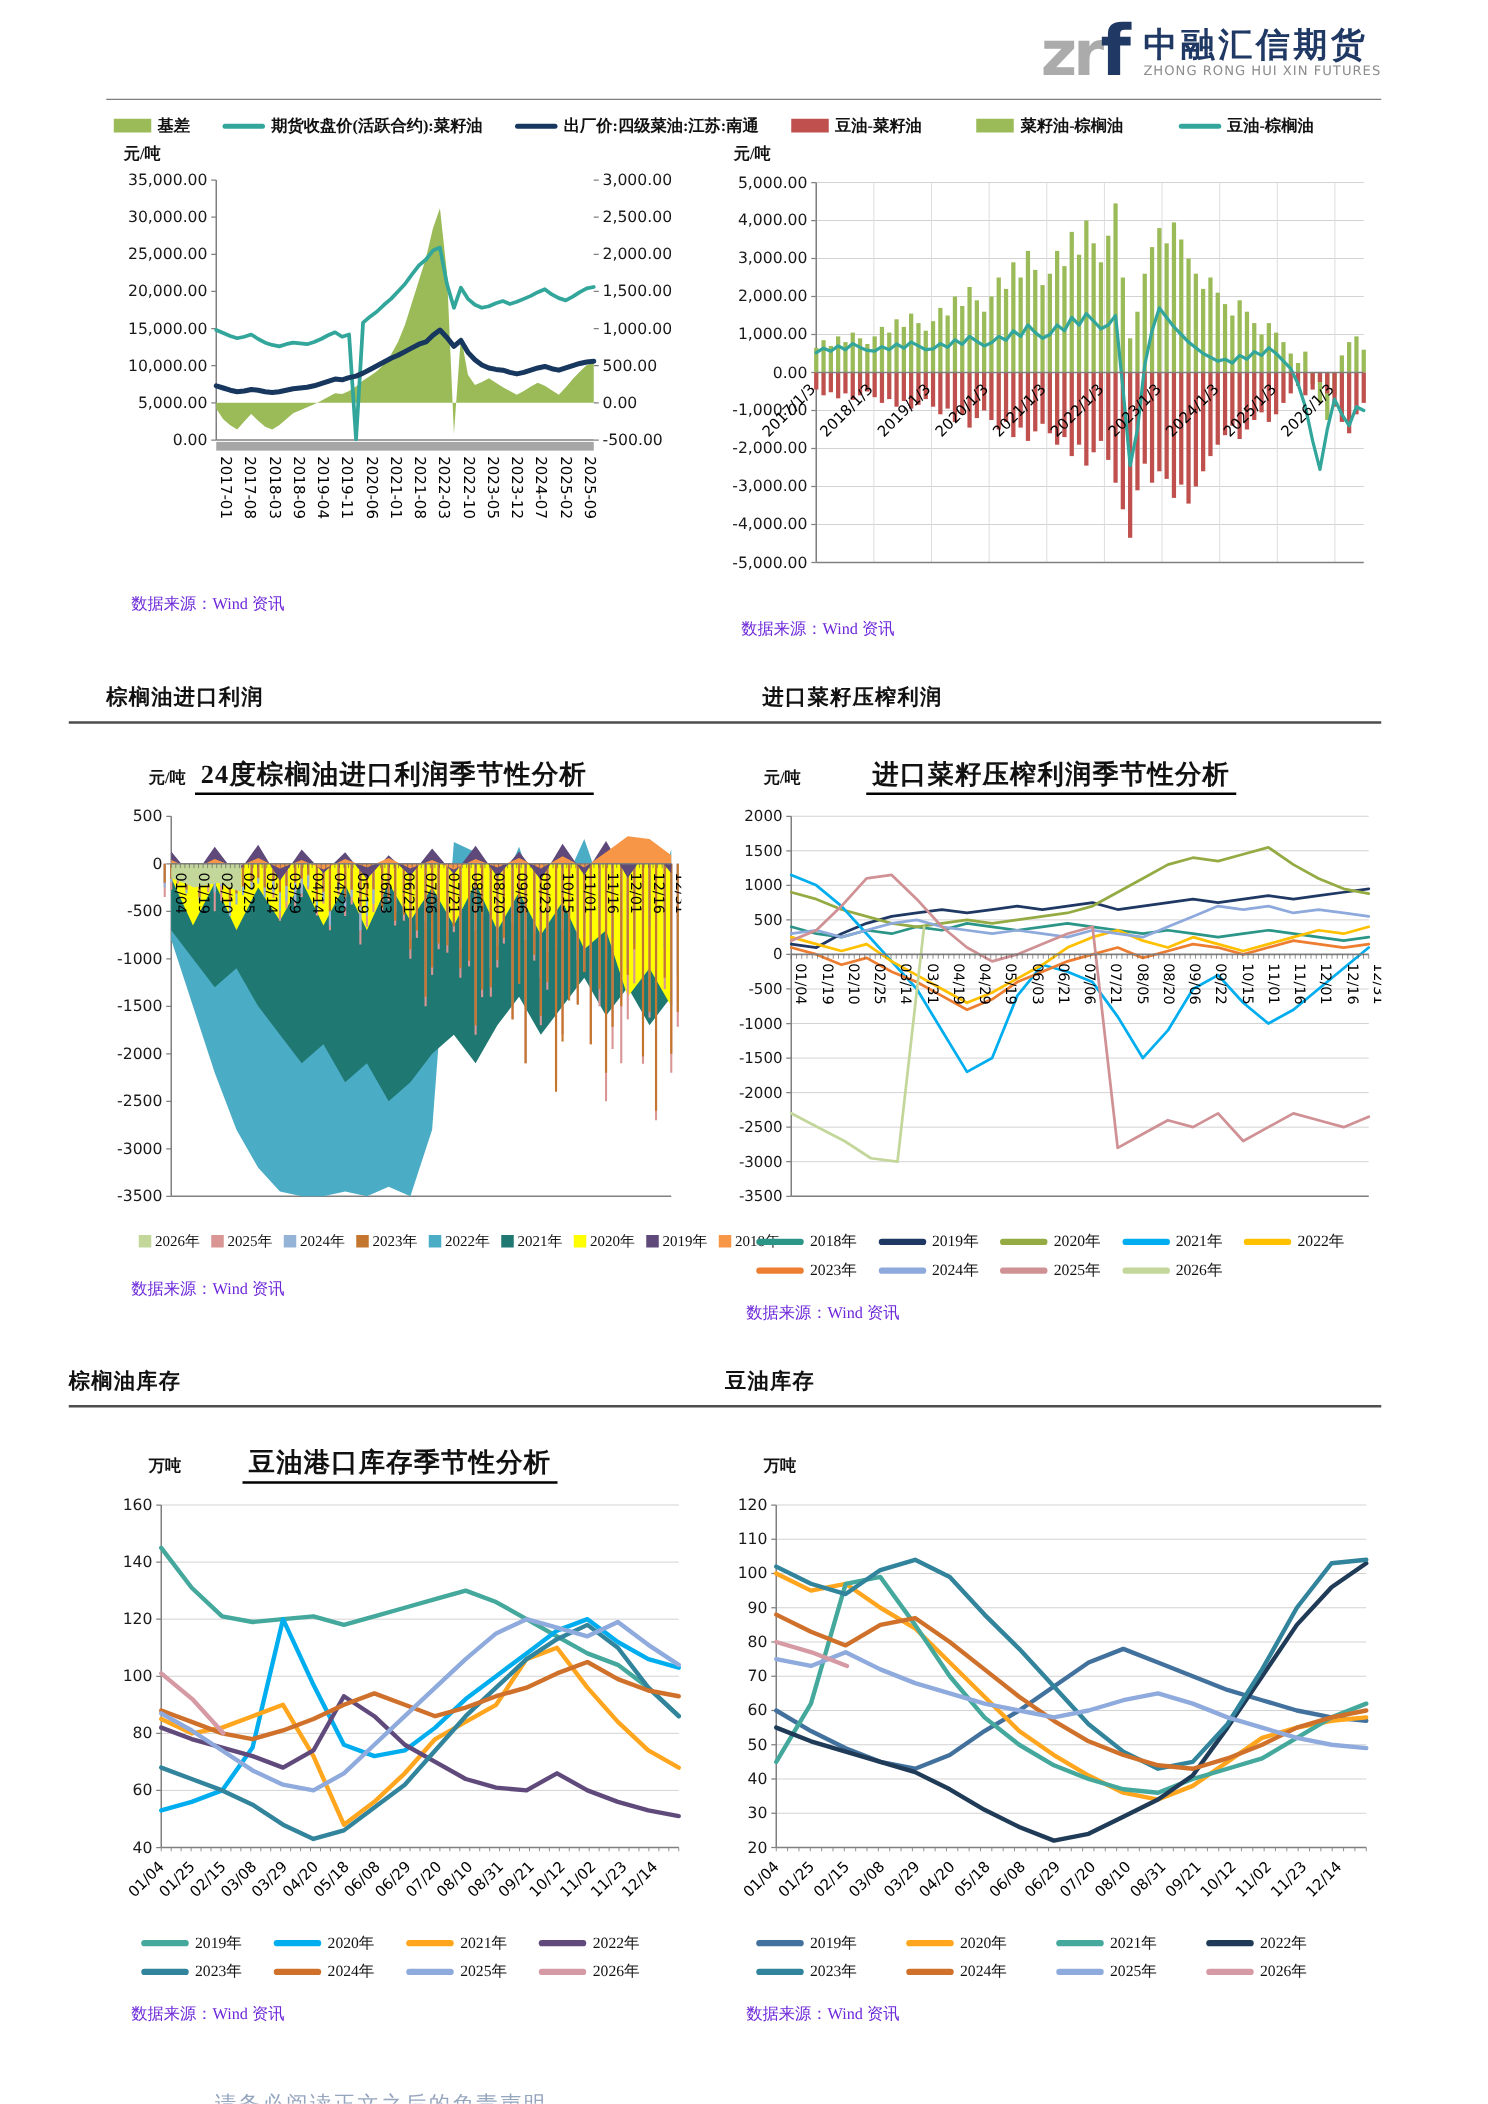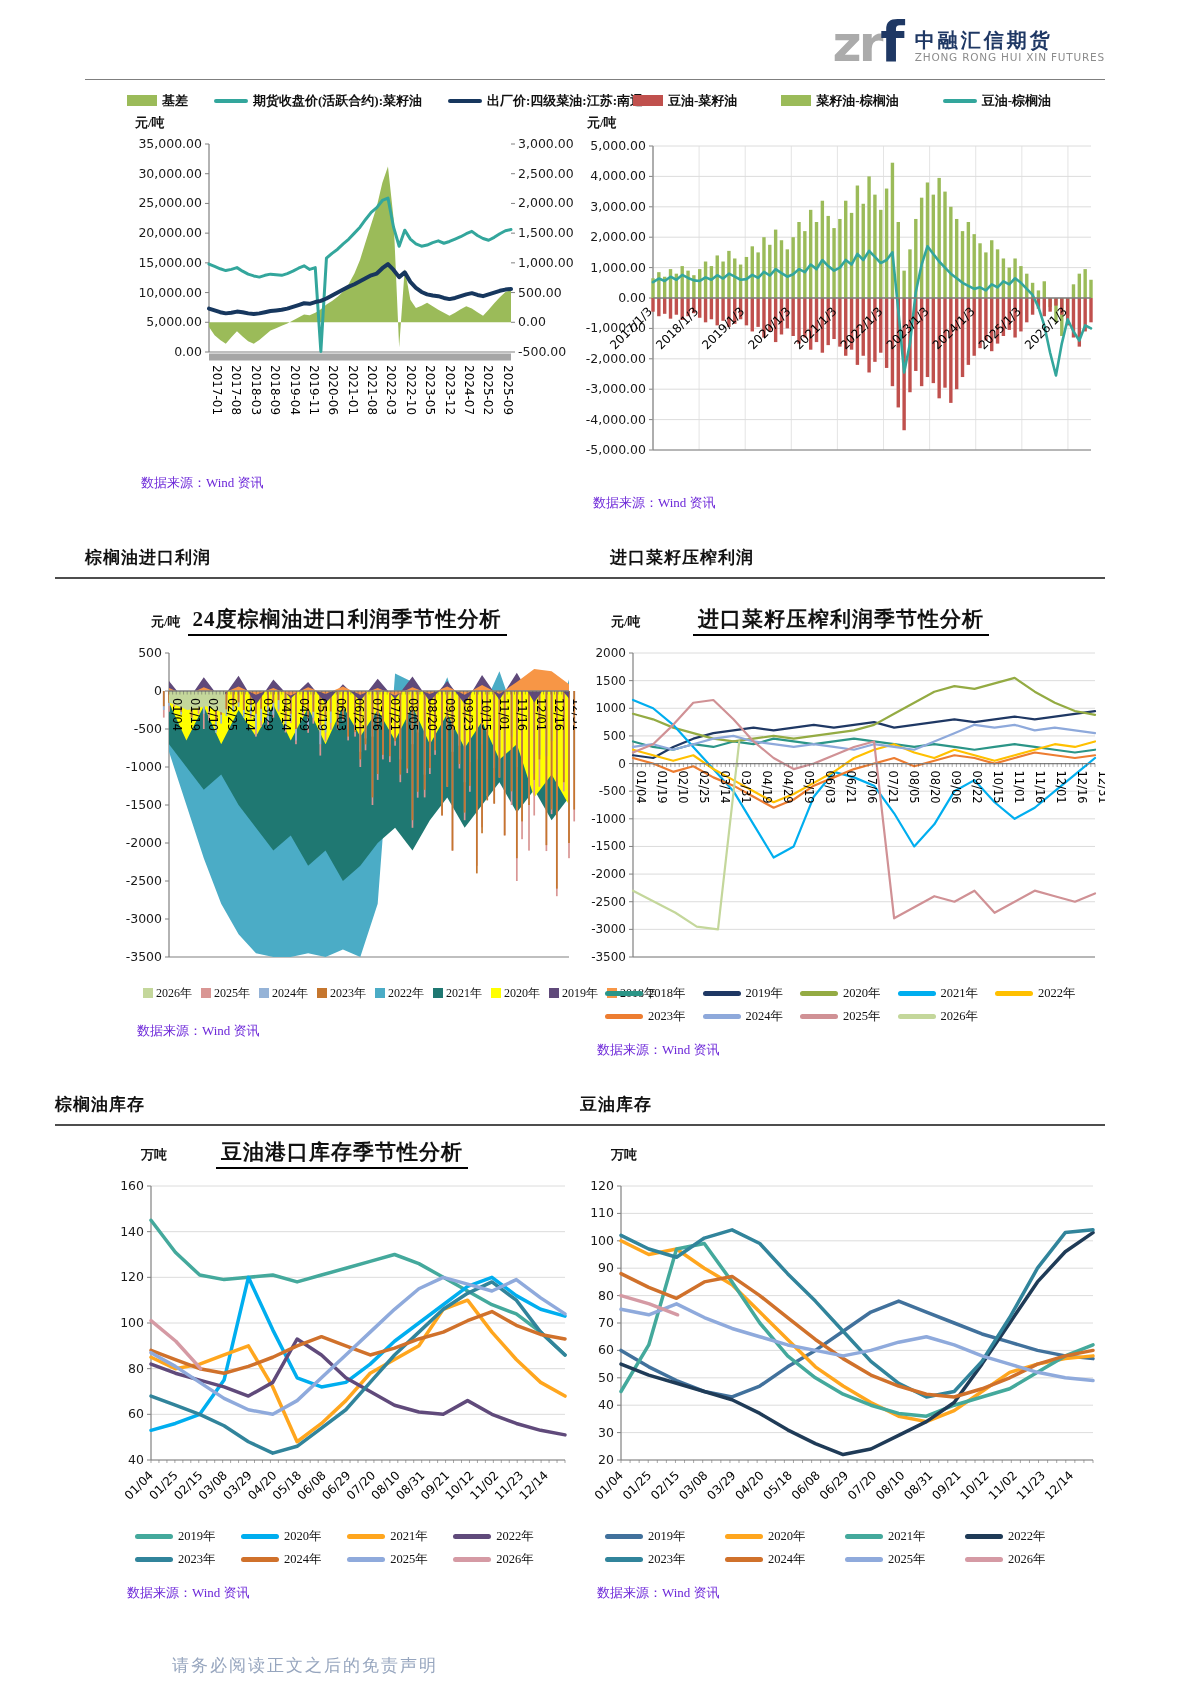--- a/index.html
+++ b/index.html
@@ -9,26 +9,26 @@
   }
   .page { width:1190px; height:1683px; position:relative; }
 
   
   header { display:flex; justify-content:flex-end; padding:20px 85px 0 0; }
   .logo { display:flex; align-items:flex-end; gap:10px; }
   .logo-mark { font-family:"DejaVu Sans","Liberation Sans",sans-serif; font-weight:bold; line-height:0.8; }
   .logo-mark .zr { color:#ABABAB; font-size:50px; letter-spacing:-3px; }
   .logo-mark .f  { color:#1F3864; font-size:56px; }
   .logo-txt { display:flex; flex-direction:column; padding-bottom:2px; }
-  .logo-txt .cn { color:#1F3864; font-size:20px; font-weight:bold; letter-spacing:3px; line-height:1.05; }
+  .logo-txt .cn { color:#1F3864; font-size:27px; font-weight:bold; letter-spacing:3px; line-height:1.05; }
   .logo-txt .en { color:#8C8C8C; font-size:10.5px; font-family:"DejaVu Sans",sans-serif; letter-spacing:0.8px; }
 
   .toprule { margin:14px 85px 0 85px; border-top:1.6px solid #7f7f7f; }
 
-  .row { display:flex; justify-content:flex-end; padding:0 85px; }
+  .row { display:flex; justify-content:space-between; padding:0 85px; }
   figure { margin:0; }
 
   
   .legend { display:flex; align-items:center; font-size:13px; font-weight:bold; }
   .lg-item { display:inline-flex; align-items:center; white-space:nowrap; }
   .sw { display:inline-block; margin-right:5px; }
   .sw-rect { width:30px; height:11px; }
   .sw-line { width:34px; height:4.5px; border-radius:3px; }
   .lg-top { margin:8px 0 2px 6px; gap:26px; }
   .lg-sq { margin:2px 0 0 26px; gap:9px; font-size:12px; font-weight:normal; }
@@ -1037,21 +1037,21 @@
         </div>
       <div class="source">数据来源：Wind 资讯</div>
     </figure>
   </section>
 
   <div class="sec-row">
     <div class="sec-h">棕榈油库存</div>
     <div class="sec-h">豆油库存</div>
   </div>
 
-  <section class="row" style="margin-top:12px;">
+  <section class="row" style="margin-top:30px;">
     <figure style="width:470px;">
       <div class="chart-head">
         <span class="unit2">万吨</span>
         <span class="c-title">豆油港口库存季节性分析</span>
       </div>
       <svg viewBox="0 0 470 350" width="470" height="350">
           <line x1="44" y1="10" x2="458" y2="10" stroke="#D3D3D3" stroke-width="0.8"></line>
           <line x1="40" y1="10" x2="44" y2="10" stroke="#808080" stroke-width="1"></line>
           <text x="37" y="14" text-anchor="end" font-size="12.5" fill="#1a1a1a">160</text>
           <line x1="44" y1="55.666666666666664" x2="458" y2="55.666666666666664" stroke="#D3D3D3" stroke-width="0.8"></line>

